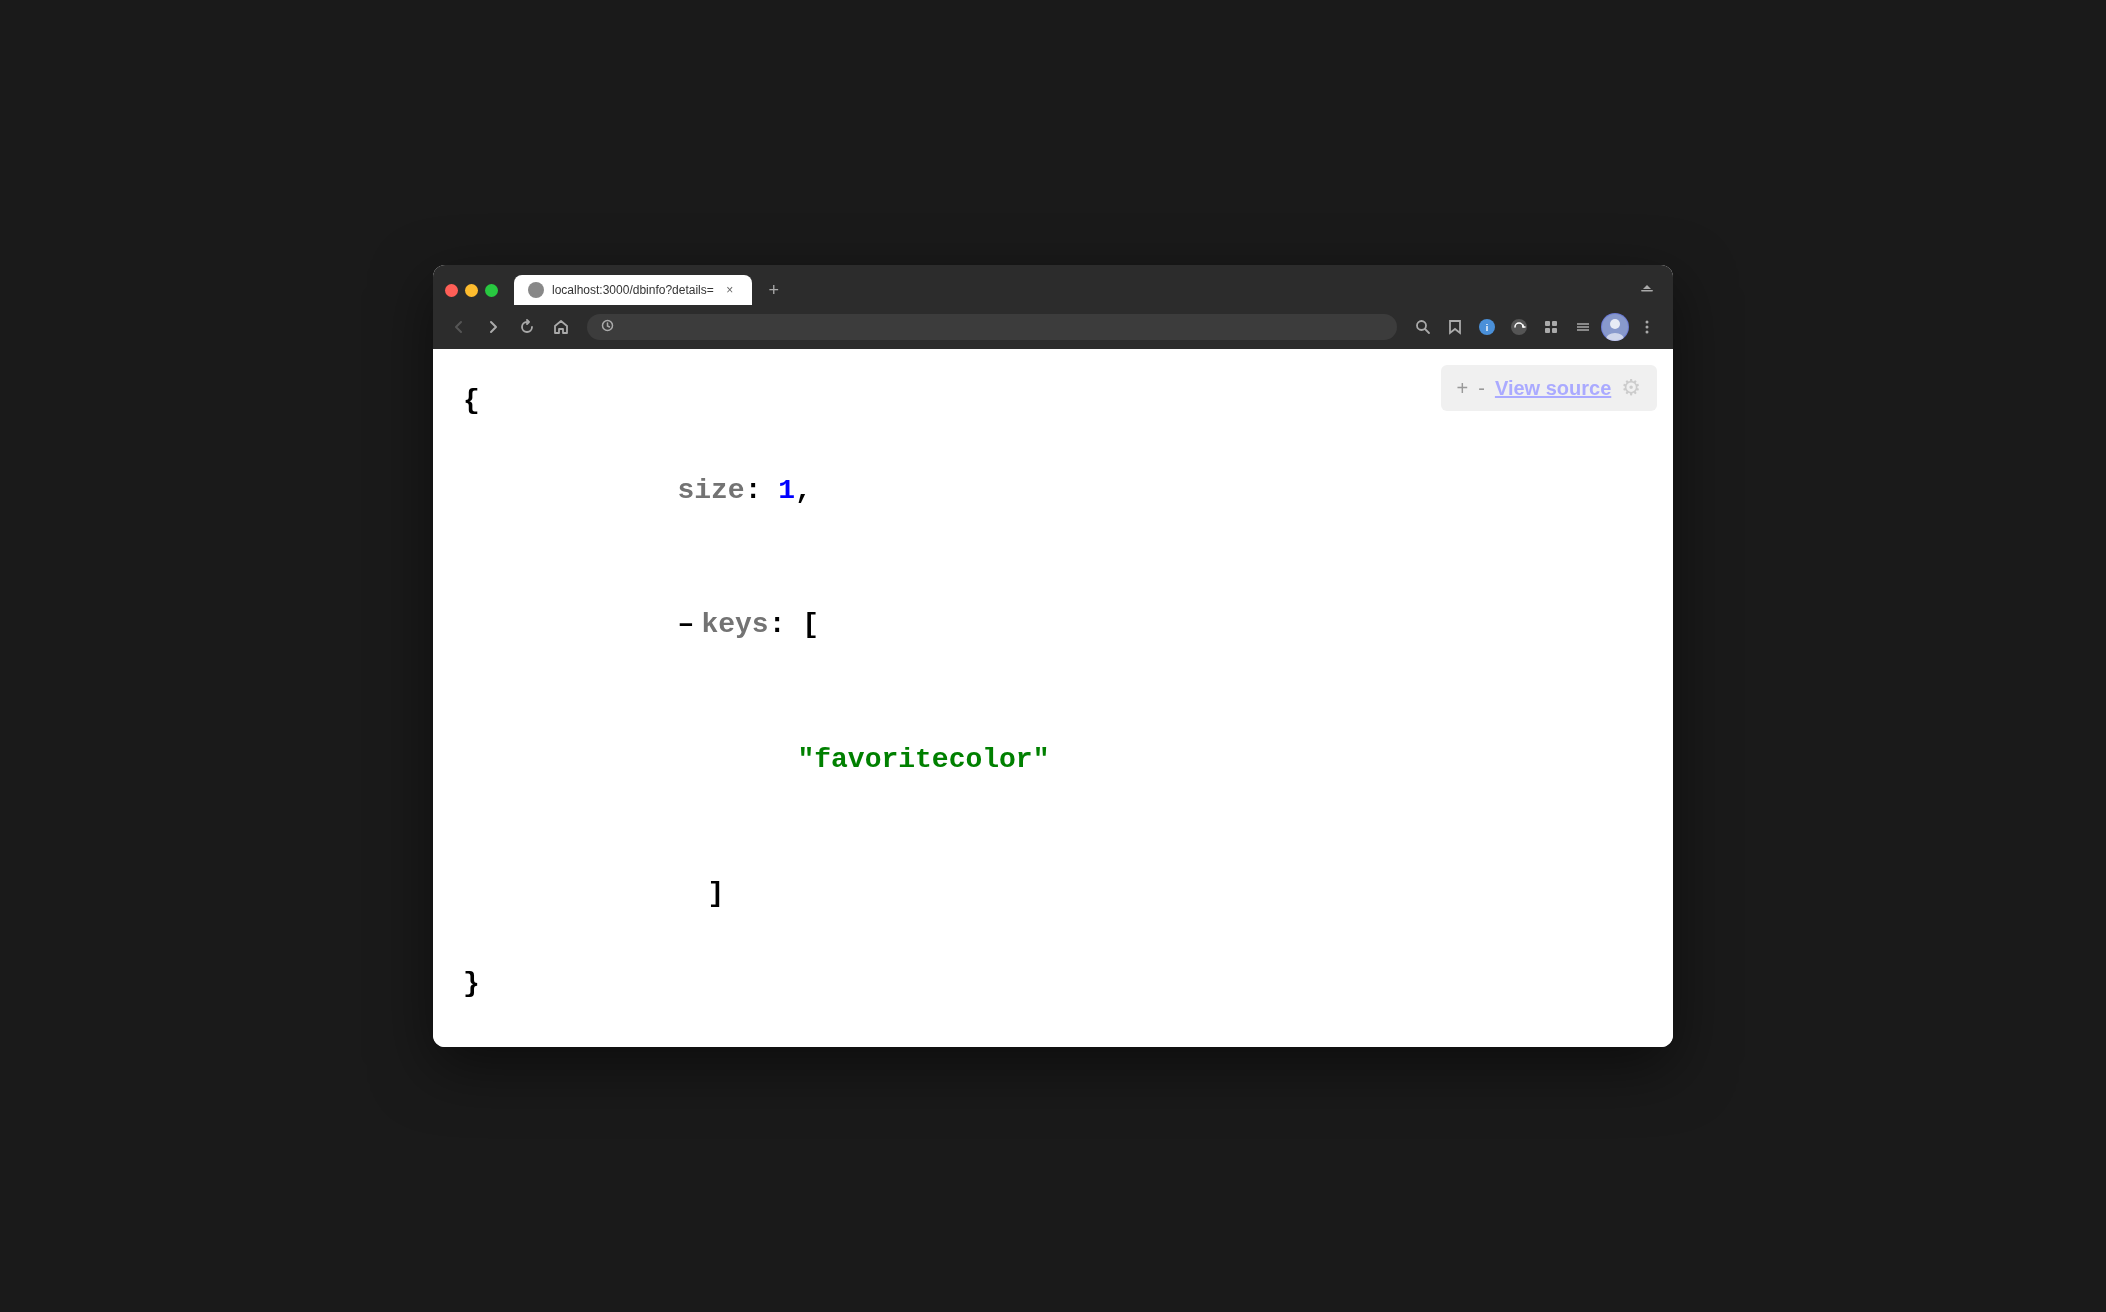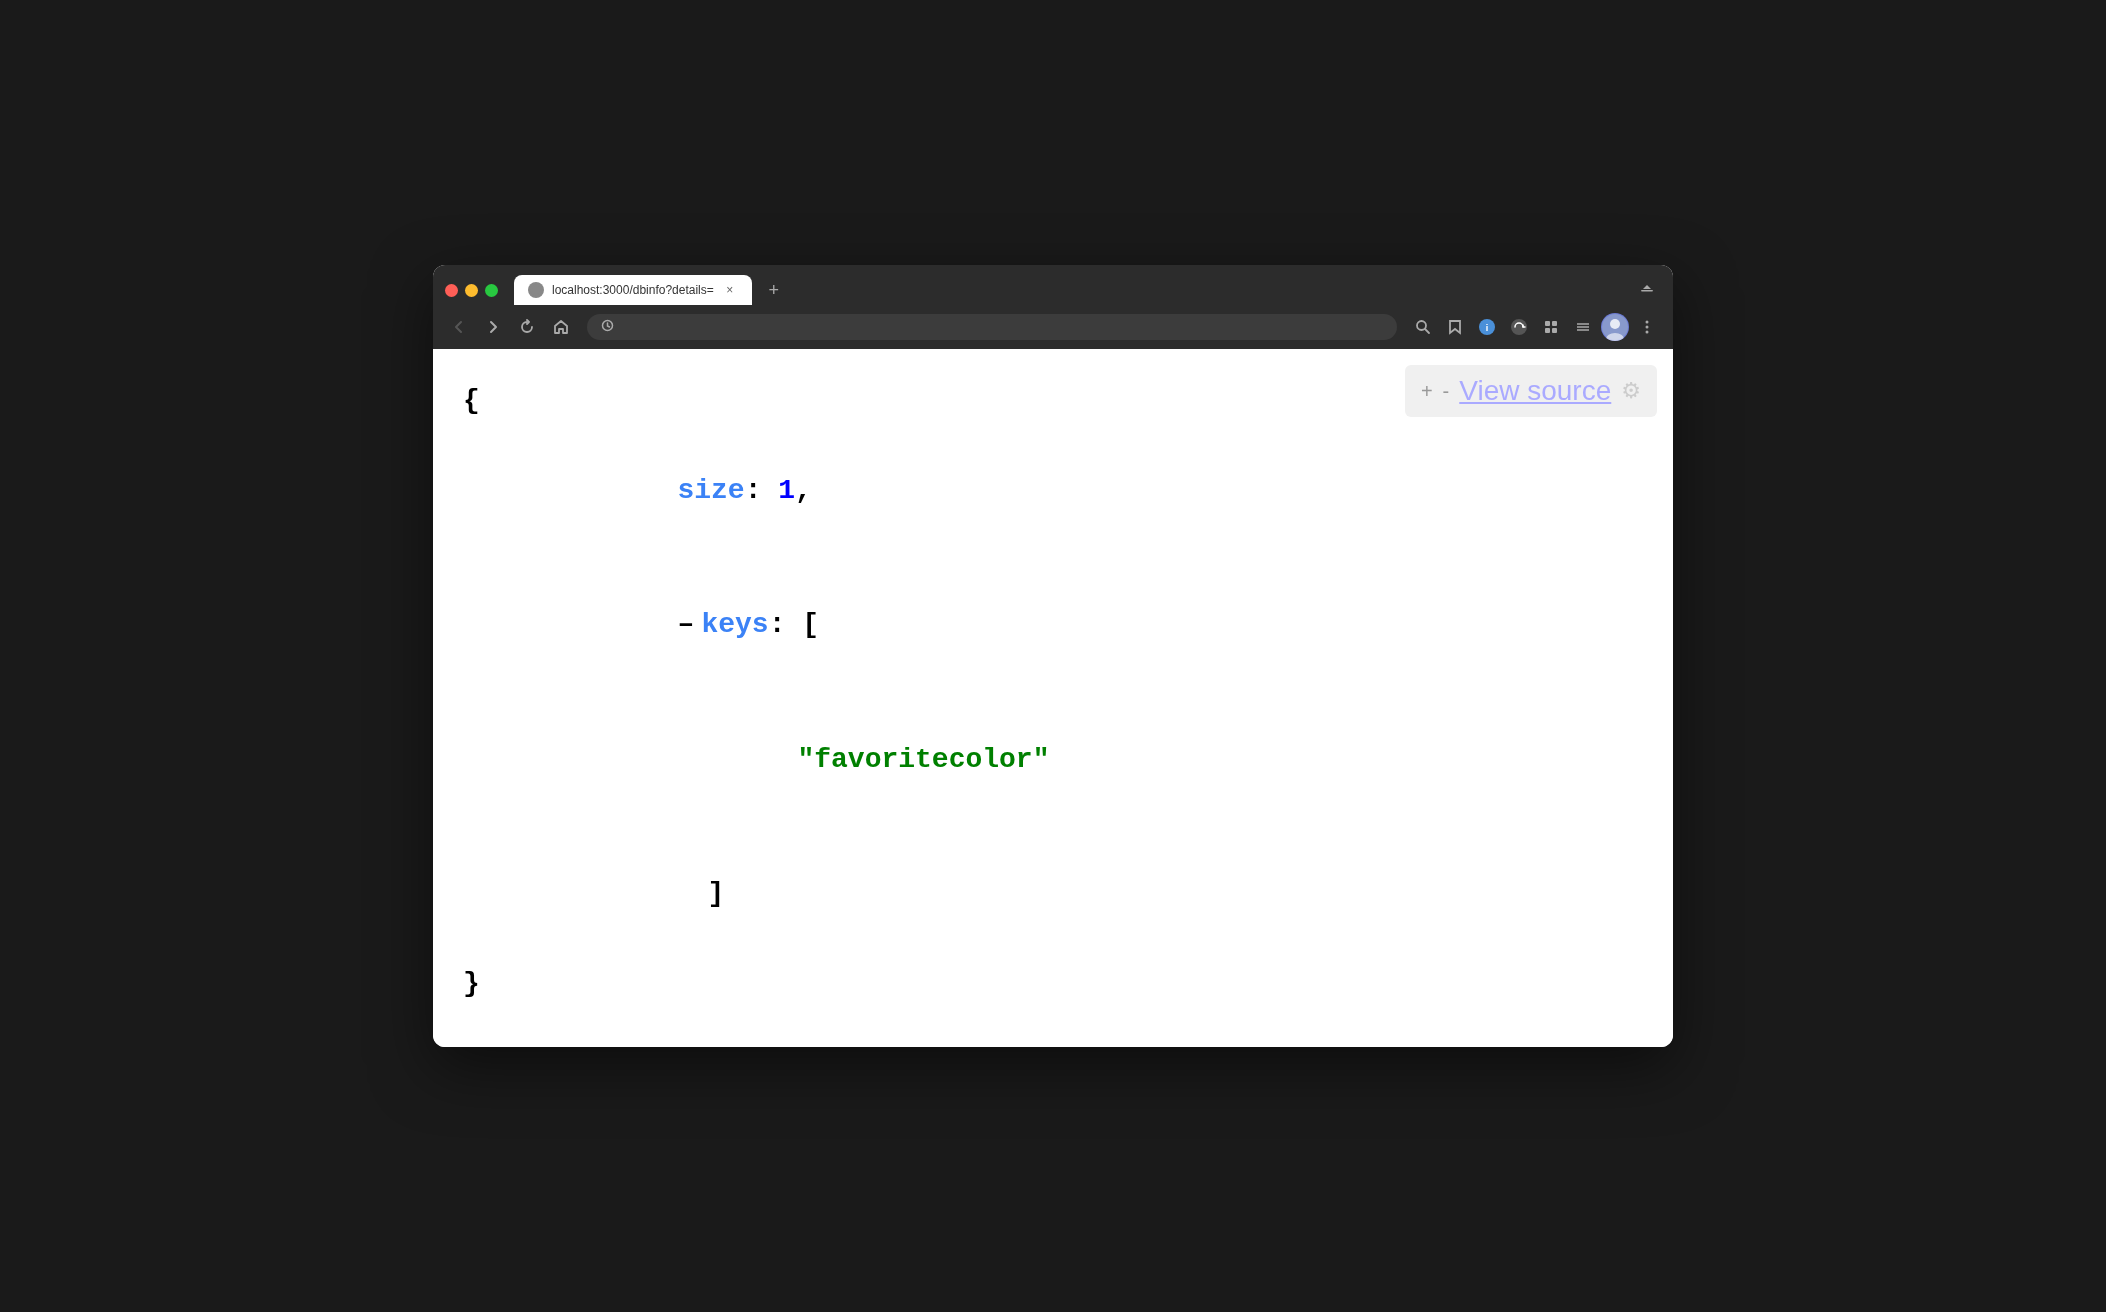--- a/index.html
+++ b/index.html
@@ -208,26 +208,26 @@
 
     .json-toolbar-btn {
       font-size: 20px;
       color: #999;
       cursor: pointer;
       font-weight: 300;
       line-height: 1;
     }
 
     .view-source-link {
-      font-size: 28px;
+      font-size: 20px;
       color: #aaaaff;
       text-decoration: underline;
       cursor: pointer;
       font-family: -apple-system, BlinkMacSystemFont, sans-serif;
-      font-weight: 400;
+      font-weight: 700;
     }
 
     .gear-icon {
       font-size: 22px;
       color: #ccc;
       cursor: pointer;
     }
 
     .json-content {
       font-family: 'Courier New', Courier, monospace;
@@ -235,21 +235,21 @@
       font-weight: bold;
       line-height: 1.6;
       padding-top: 10px;
     }
 
     .json-brace {
       color: #000000;
     }
 
     .json-key {
-      color: #3b82f6;
+      color: #737373;
     }
 
     .json-number {
       color: #0000ff;
     }
 
     .json-string {
       color: #008000;
     }
 

